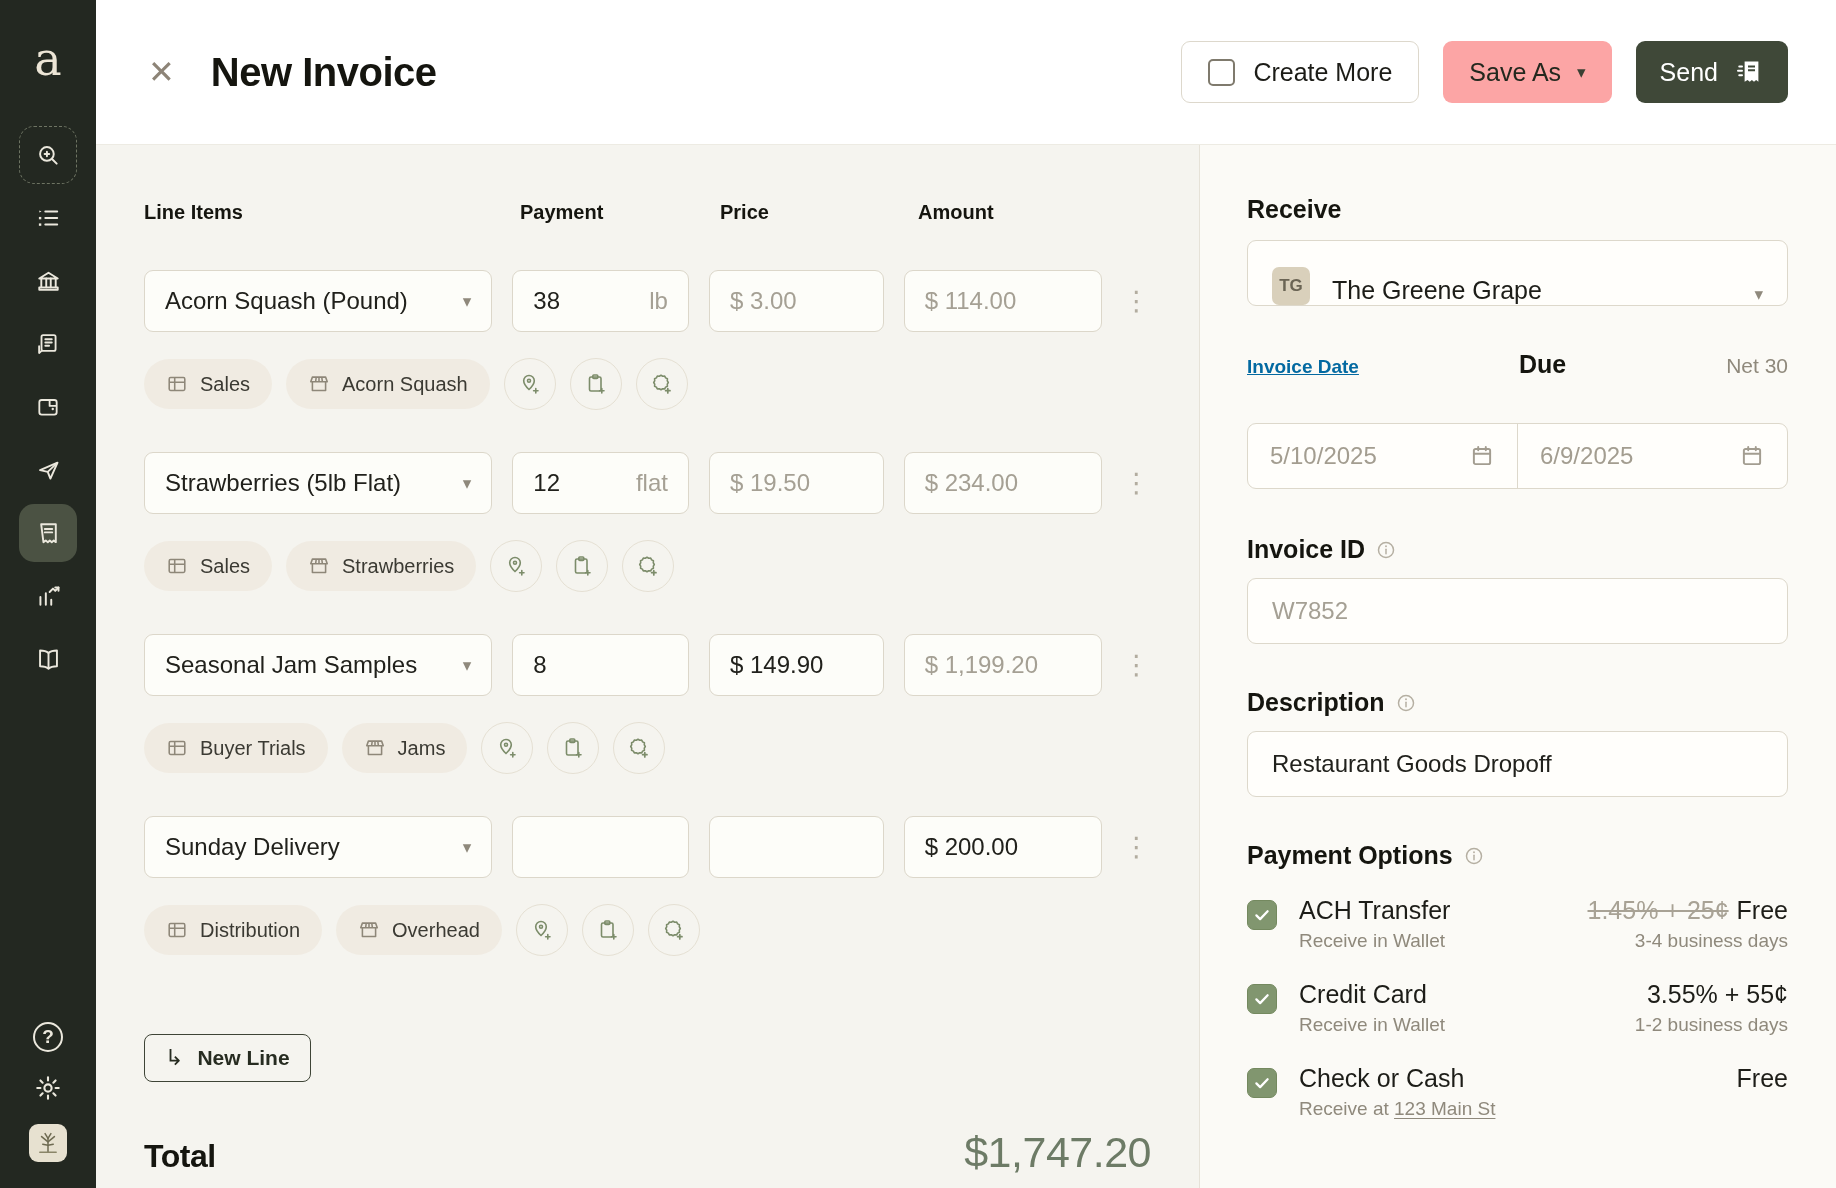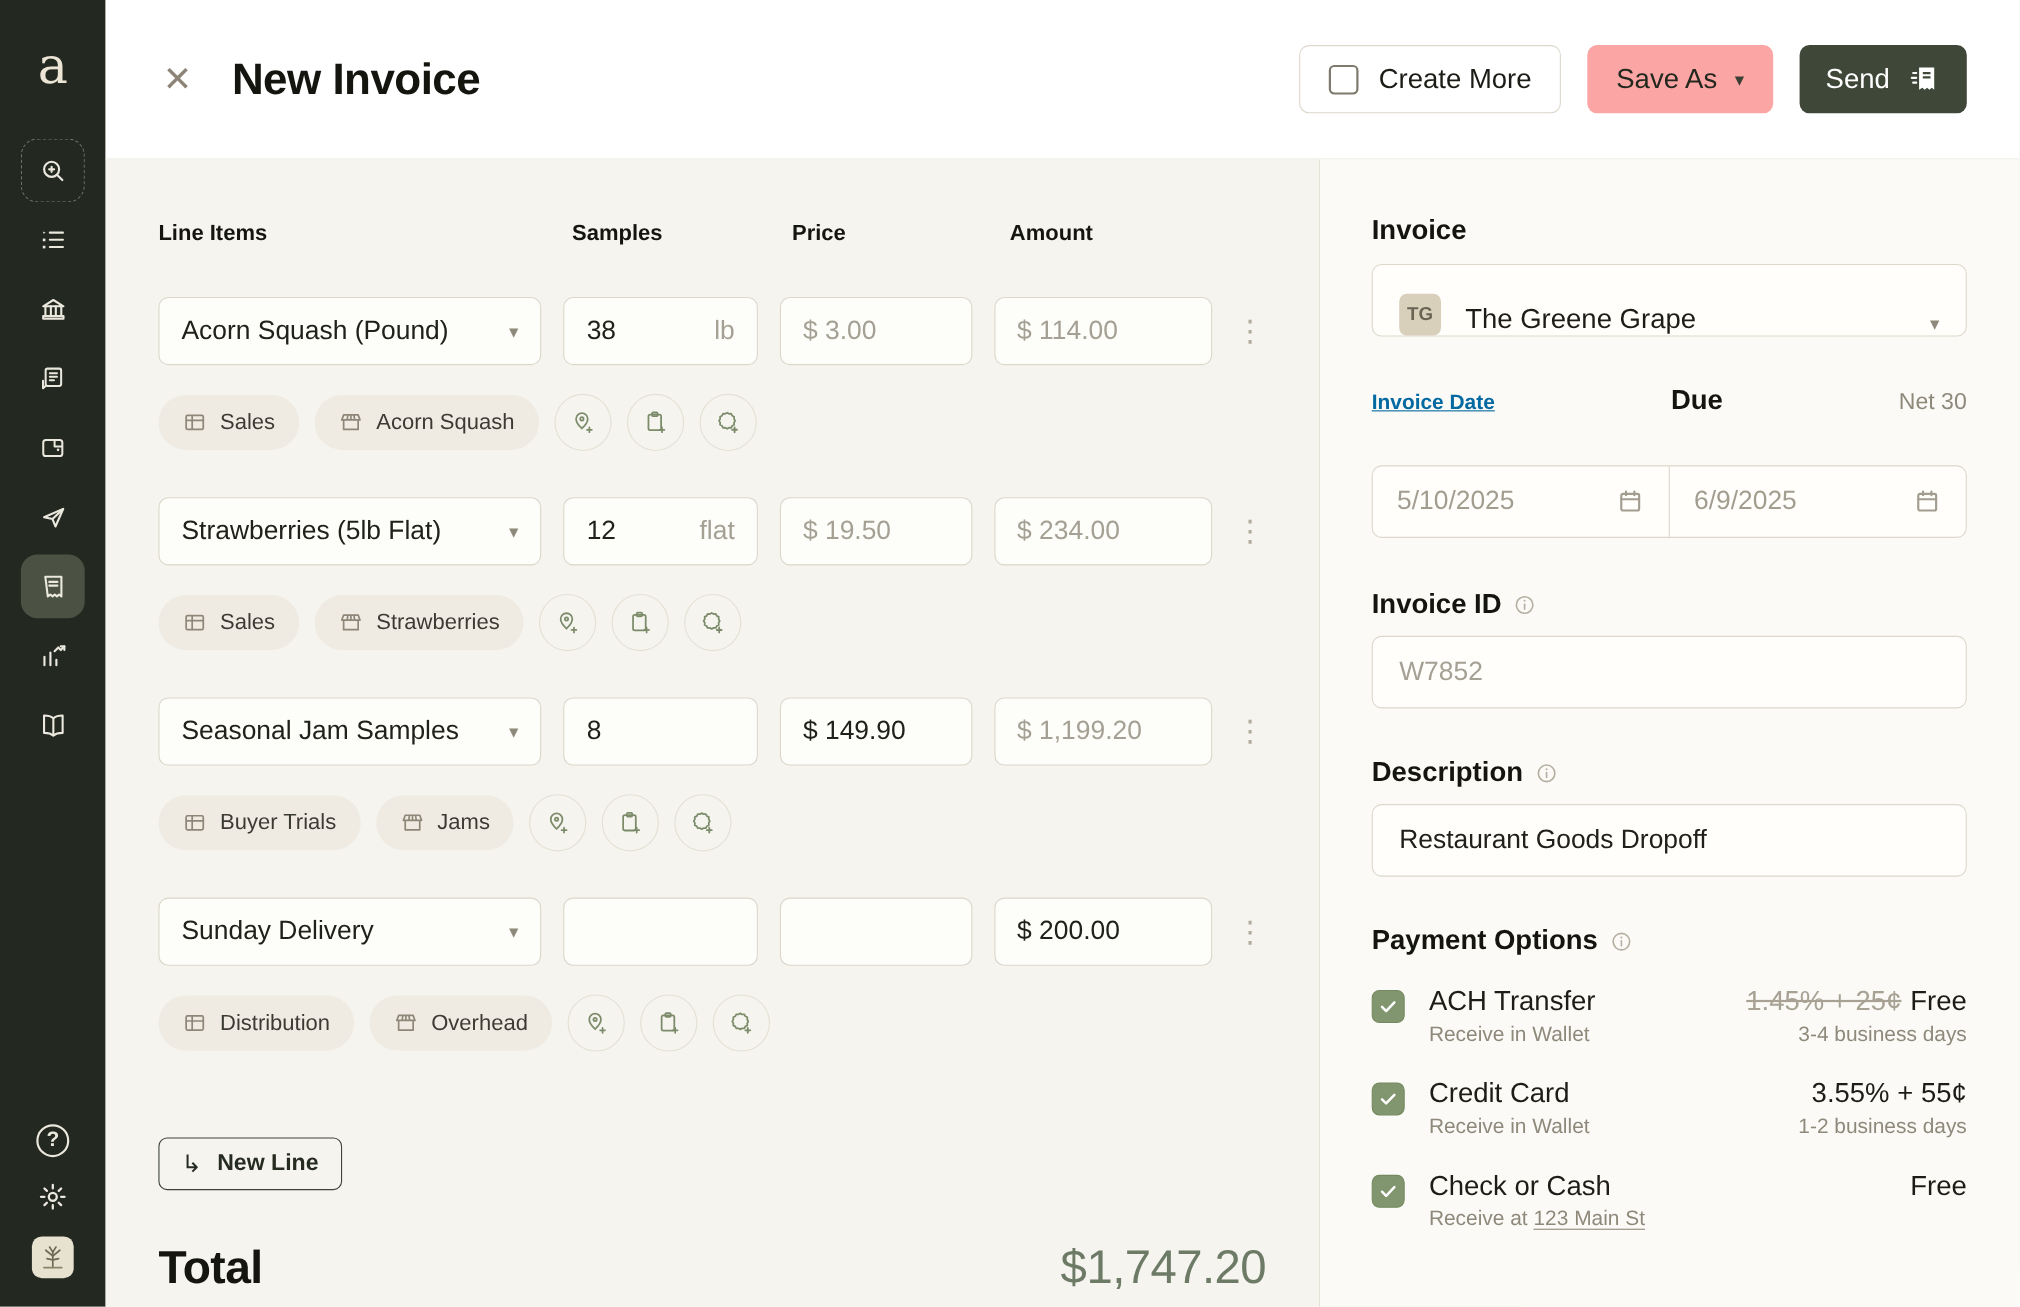--- a/index.html
+++ b/index.html
@@ -64,21 +64,21 @@
     padding:0 22px;font-size:20px;color:#3b3a33;cursor:pointer;}
   .tag svg{color:#8e8779;flex-shrink:0;}
   .circ{width:52px;height:52px;border-radius:50%;border:1px solid #e5e0d3;color:#7c8c6a;
     display:flex;align-items:center;justify-content:center;cursor:pointer;background:transparent;}
 
   .new-line{margin-top:36px;display:inline-flex;align-items:center;gap:14px;border:1.5px solid #3e4436;
     border-radius:8px;padding:10px 20px;font-size:21px;font-weight:700;color:#272c21;cursor:pointer;background:transparent;}
   .new-line .arrow{font-size:22px;font-weight:400;}
 
   .total-row{margin-top:46px;display:flex;justify-content:space-between;align-items:baseline;}
-  .total-label{font-size:42px;font-weight:700;color:#15150f;letter-spacing:-0.5px;}
+  .total-label{font-size:32px;font-weight:700;color:#15150f;letter-spacing:-0.5px;}
   .total-value{font-size:43px;font-weight:500;color:#6d7b66;letter-spacing:-0.5px;}
 
   
   .details-pane{flex:1;background:#fbfaf6;padding:50px 48px 0 47px;}
   .sec-label{font-size:25px;font-weight:700;color:#15150f;display:flex;align-items:center;gap:10px;}
   .info-ic{color:#b5afa2;display:inline-flex;}
   .d-input{height:66px;border:1px solid #ddd8cb;border-radius:9px;background:#fffefb;
     display:flex;align-items:center;padding:0 24px;font-size:24px;}
 
   .customer-select{margin-top:16px;gap:22px;cursor:pointer;align-items:flex-end;}
@@ -226,21 +226,21 @@
           </span>
         </div>
       </div>
     </div>
 
     <div class="content">
 
       <div class="form-pane">
         <div class="cols-head">
           <div class="ch-item">Line Items</div>
-          <div class="ch-qty">Samples</div>
+          <div class="ch-qty">Payment</div>
           <div class="ch-price">Price</div>
           <div class="ch-amt">Amount</div>
         </div>
 
         
         <div class="li-row">
           <div class="field item-select">
             <span class="dark">Acorn Squash (Pound)</span>
             <span class="caret">▾</span>
           </div>
@@ -468,21 +468,21 @@
         </button>
 
         <div class="total-row">
           <div class="total-label">Total</div>
           <div class="total-value">$1,747.20</div>
         </div>
       </div>
 
       <div class="details-pane">
 
-        <div class="sec-label">Invoice</div>
+        <div class="sec-label">Receive</div>
         <div class="d-input customer-select">
           <span class="cust-badge">TG</span>
           <span class="cust-name">The Greene Grape</span>
           <span class="caret">▾</span>
         </div>
 
         <div class="date-labels">
           <div class="dl-invoice">Invoice Date</div>
           <div class="dl-due">Due</div>
           <div class="dl-terms">Net 30</div>

